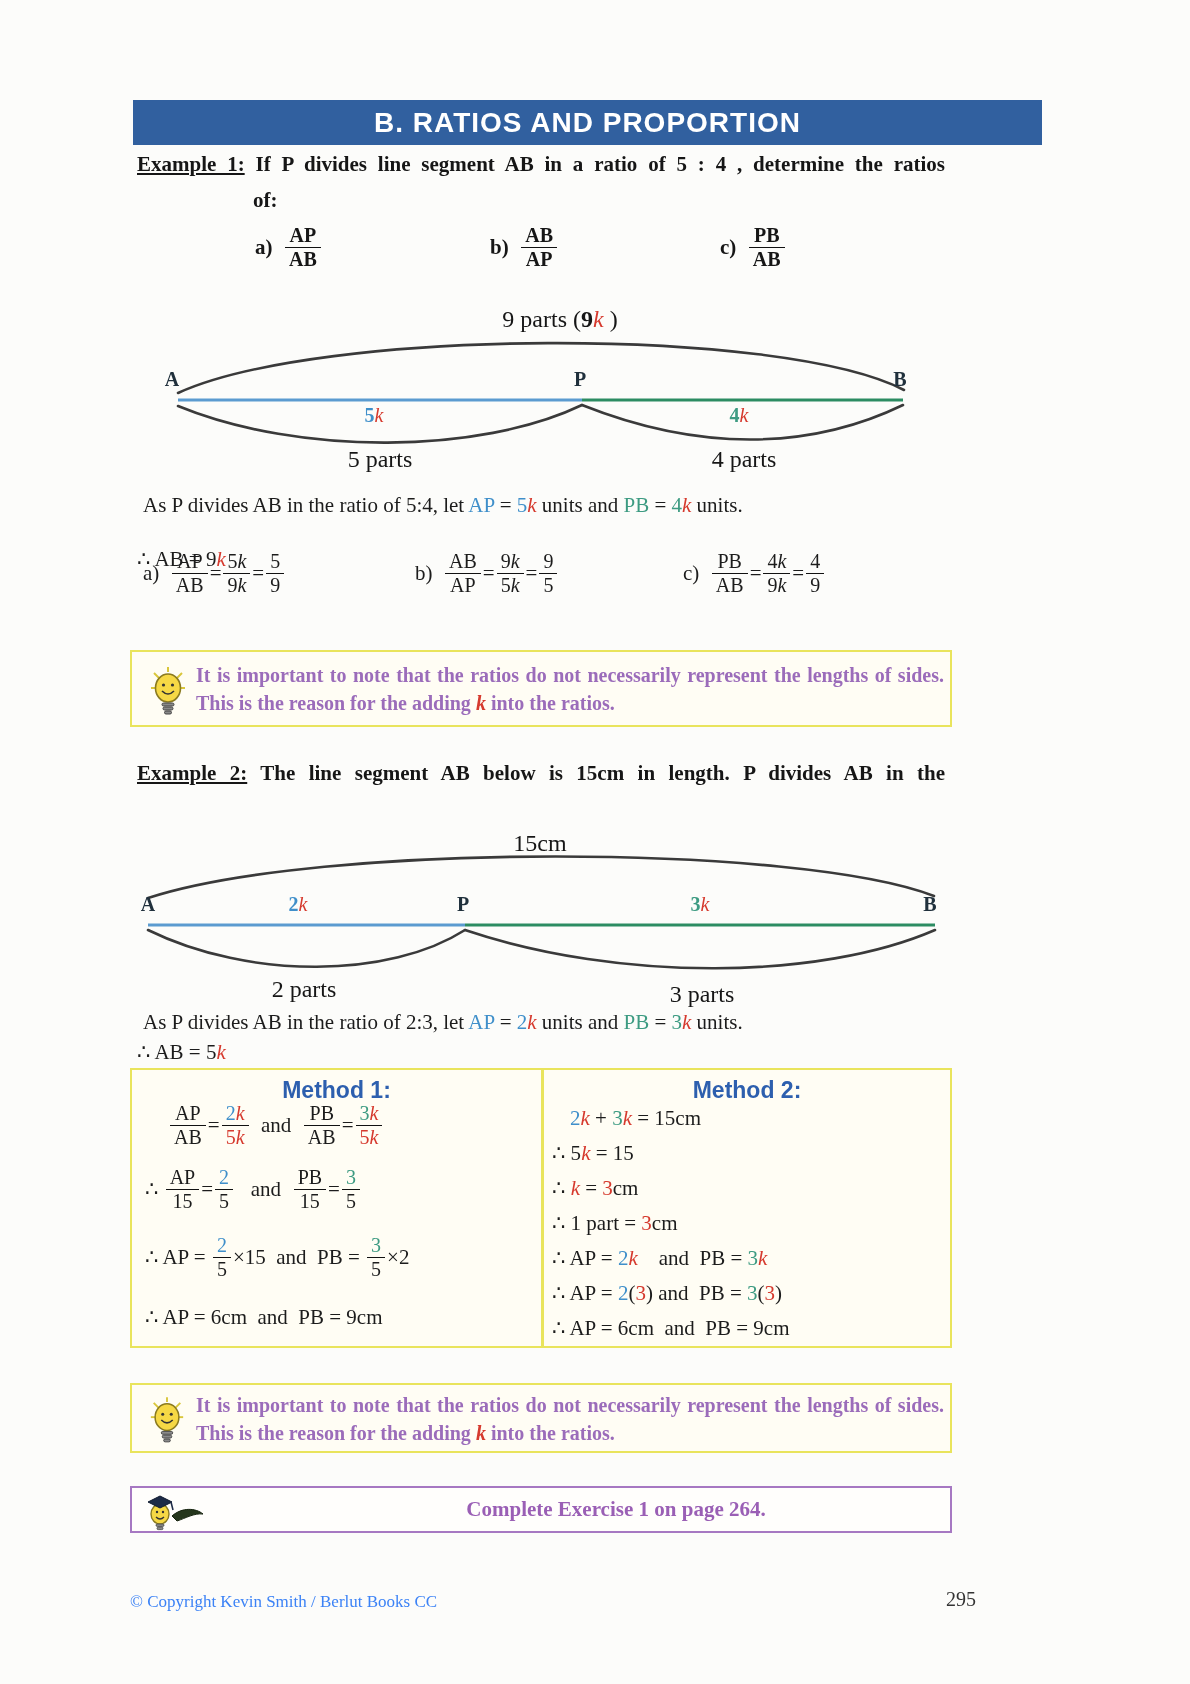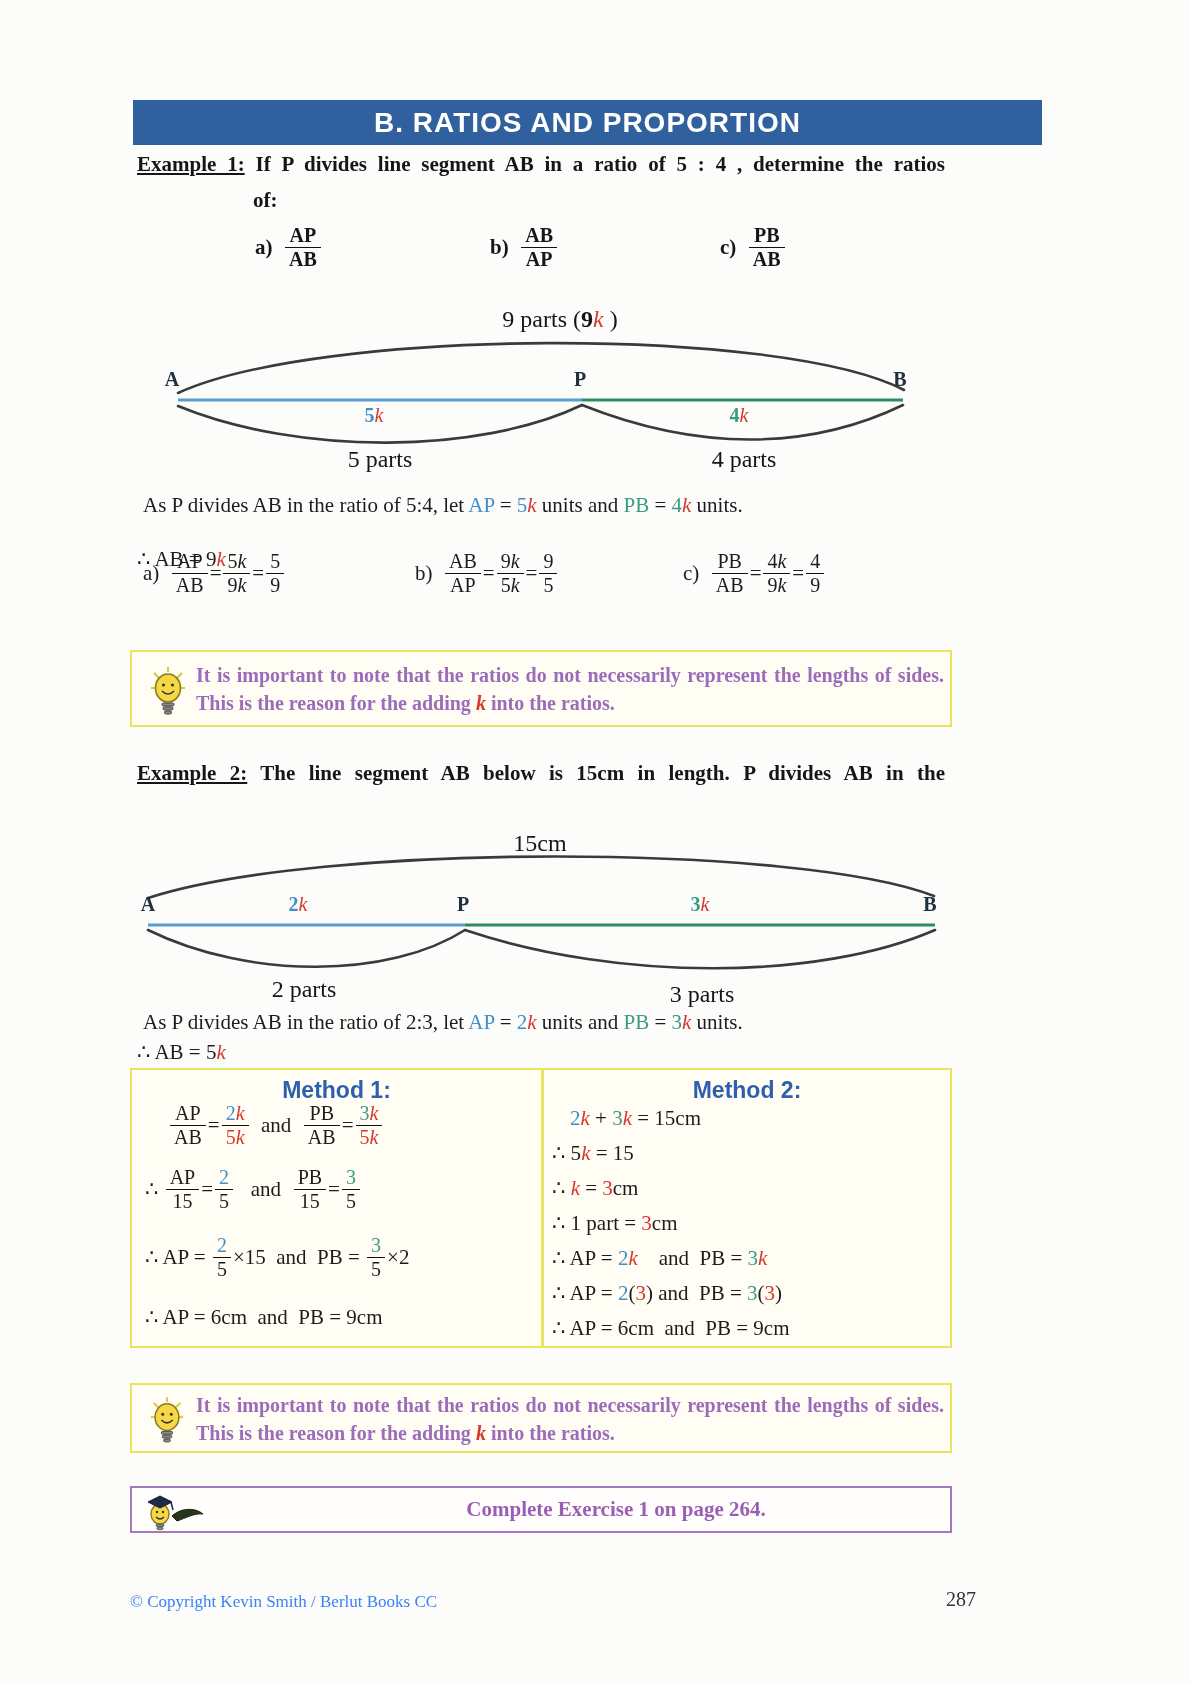--- a/index.html
+++ b/index.html
@@ -263,15 +263,15 @@
         <g fill="#8a8a8a" stroke="#444" stroke-width="0.8">
           <rect x="12" y="34" width="8" height="2.4" rx="1.2"></rect>
           <rect x="13" y="37.2" width="6" height="2.4" rx="1.2"></rect>
         </g>
       </svg>
     </span>
     <div class="exercise-text">Complete Exercise 1 on page 264.</div>
   </div>
 
   <div class="abs footer-copy" style="left:130px;top:1592px;">© Copyright Kevin Smith / Berlut Books CC</div>
-  <div class="abs footer-page" style="left:946px;top:1588px;">287</div>
+  <div class="abs footer-page" style="left:946px;top:1588px;">295</div>
 
 </div>
 
 </body></html>

